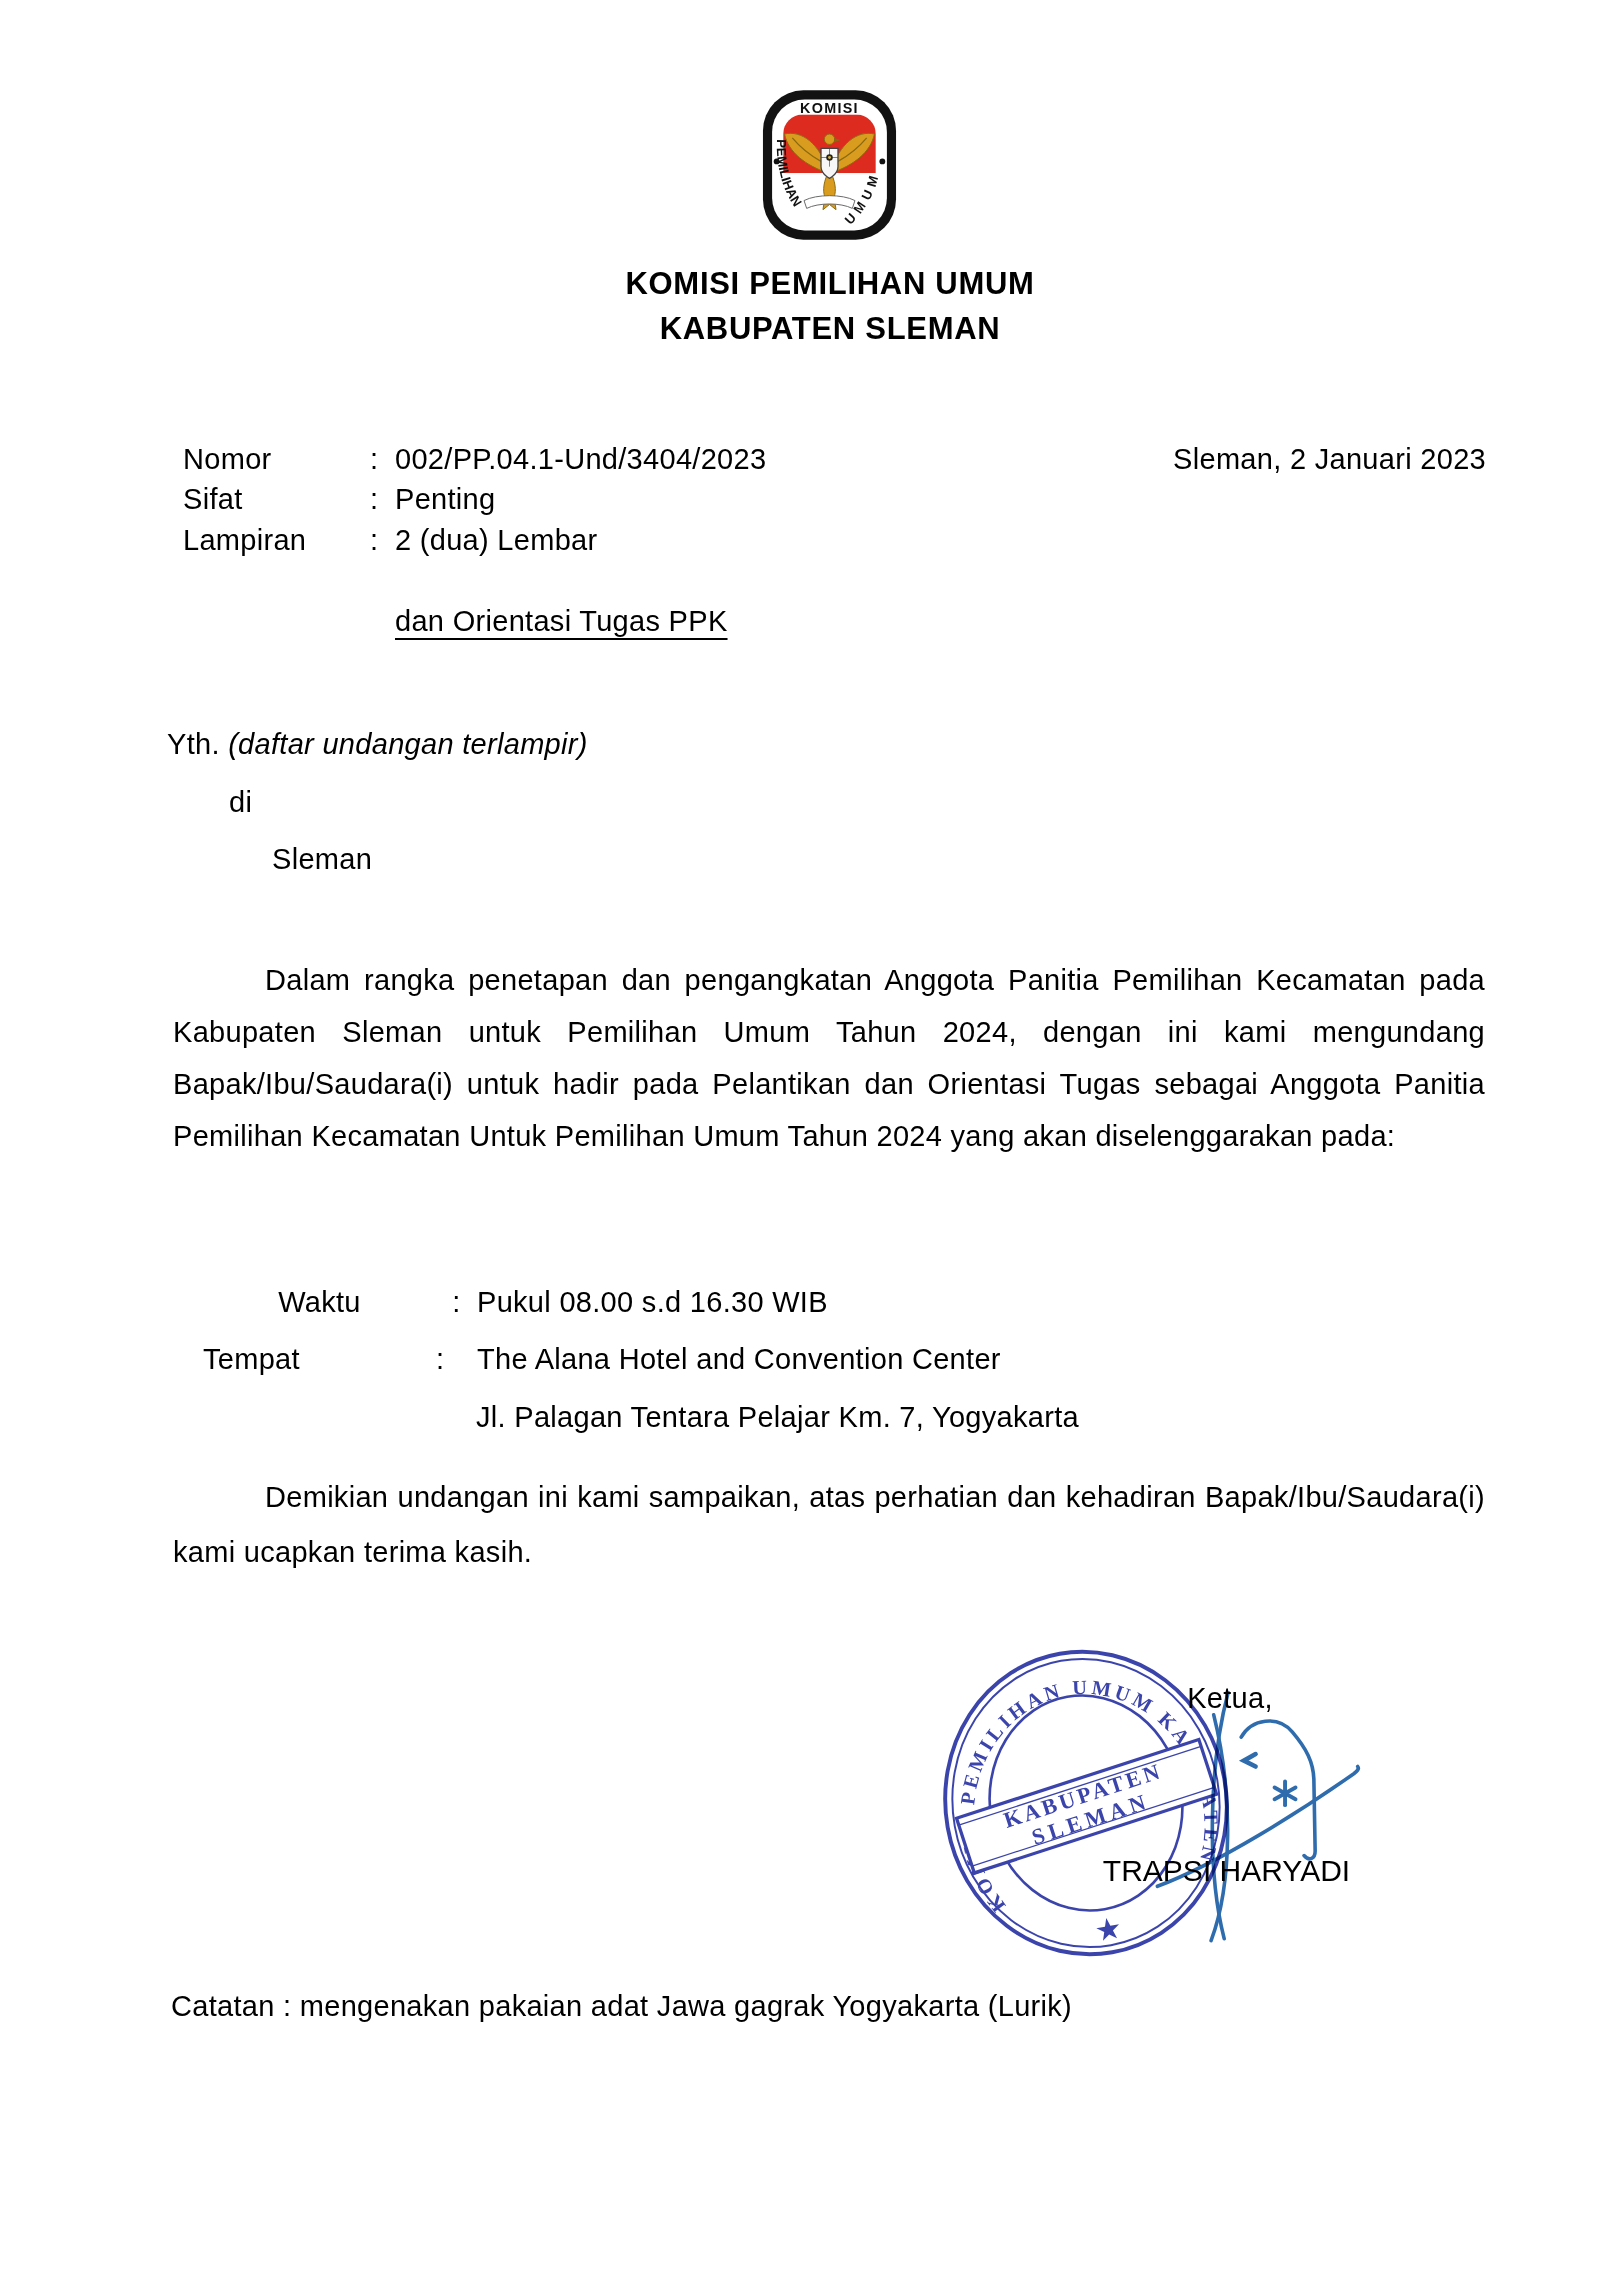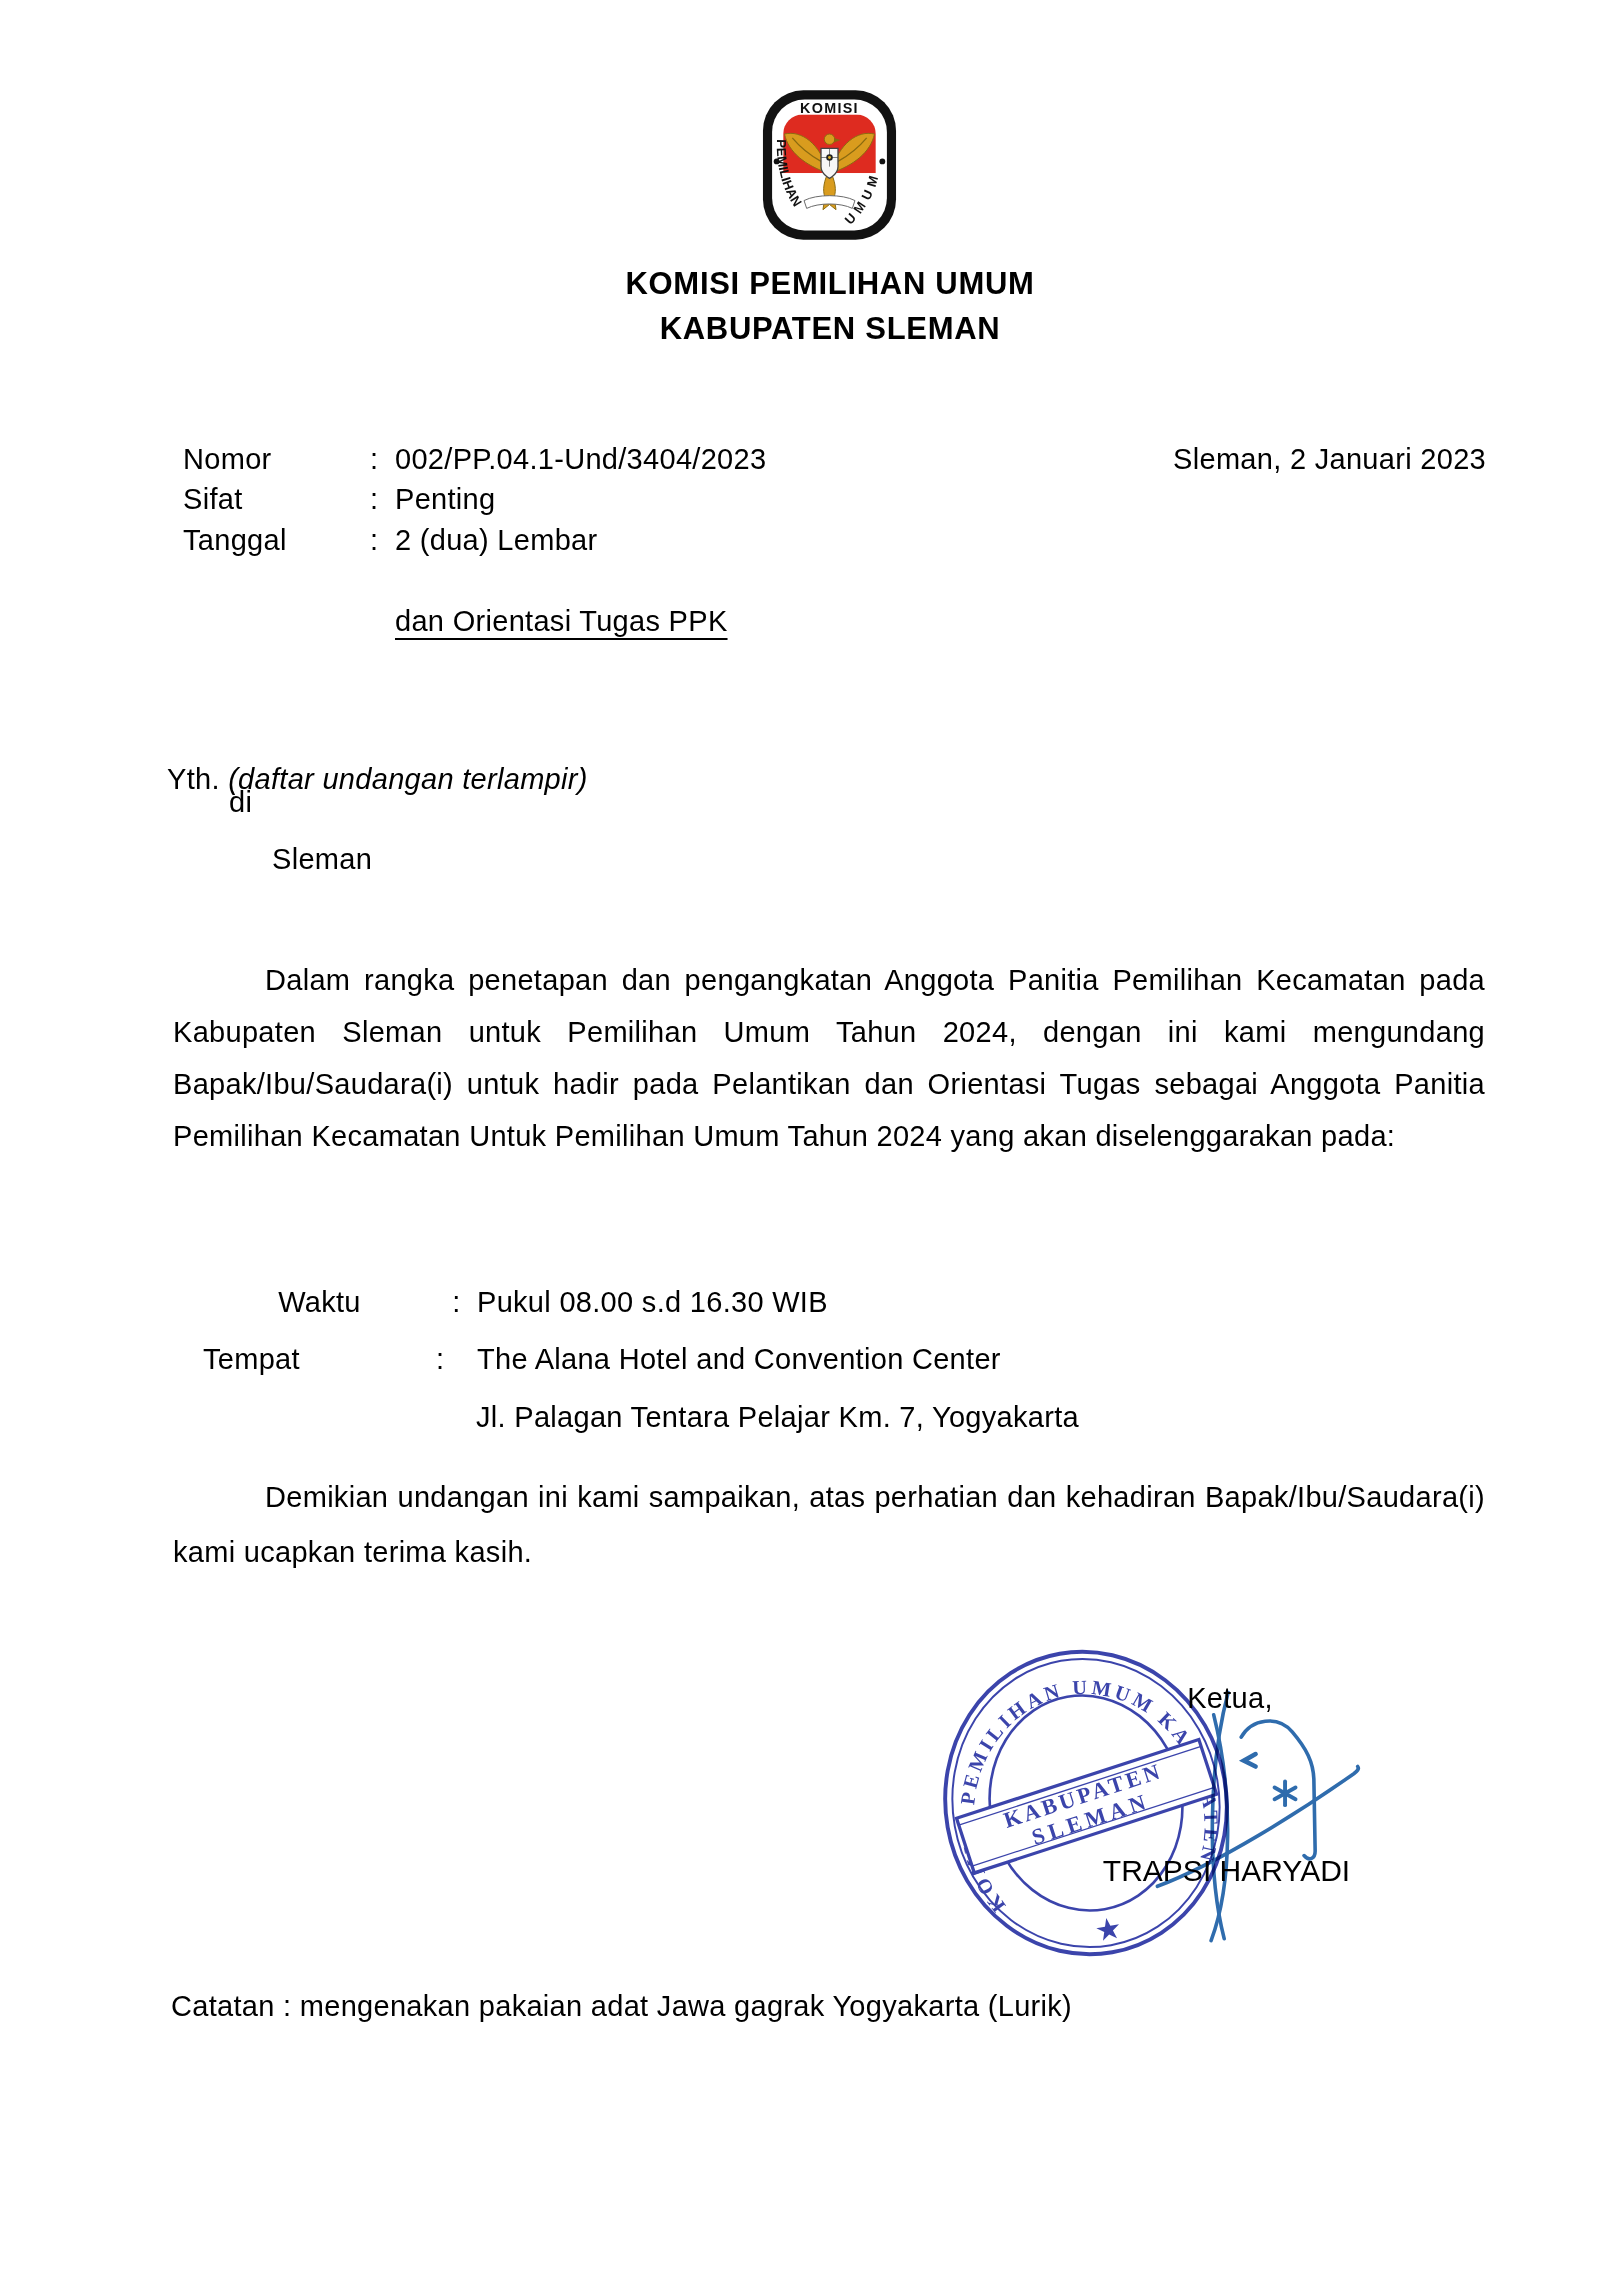--- a/index.html
+++ b/index.html
@@ -71,27 +71,27 @@
   <div class="abs title" style="left:503px;top:266px;">KOMISI PEMILIHAN UMUM</div>
   <div class="abs title" style="left:503px;top:311px;">KABUPATEN SLEMAN</div>
 
   <div class="abs t" style="left:183px;top:440px;">
     <span class="meta-label">Nomor</span><span class="meta-sep">:</span><span>002/PP.04.1-Und/3404/2023</span>
   </div>
   <div class="abs t" style="left:183px;top:480px;">
     <span class="meta-label">Sifat</span><span class="meta-sep">:</span><span>Penting</span>
   </div>
   <div class="abs t" style="left:183px;top:521px;">
-    <span class="meta-label">Tanggal</span><span class="meta-sep">:</span><span>2 (dua) Lembar</span>
+    <span class="meta-label">Lampiran</span><span class="meta-sep">:</span><span>2 (dua) Lembar</span>
   </div>
   <div class="abs t und" style="left:395px;top:602px;">dan Orientasi Tugas PPK</div>
 
   <div class="abs t" style="left:982px;top:440px;width:504px;text-align:right;">Sleman, 2 Januari 2023</div>
 
-  <div class="abs t" style="left:167px;top:725px;margin-top:35px;">
+  <div class="abs t" style="left:167px;top:725px;">
     <span>Yth. </span><span class="it">(daftar undangan terlampir)</span>
   </div>
   <div class="abs t" style="left:229px;top:783px;">di</div>
   <div class="abs t" style="left:272px;top:840px;">Sleman</div>
 
   <div class="abs para indent" style="left:173px;top:954px;width:1312px;">Dalam rangka penetapan dan pengangkatan Anggota Panitia Pemilihan Kecamatan pada Kabupaten Sleman untuk Pemilihan Umum Tahun 2024, dengan ini kami mengundang Bapak/Ibu/Saudara(i) untuk hadir pada Pelantikan dan Orientasi Tugas sebagai Anggota Panitia Pemilihan Kecamatan Untuk Pemilihan Umum Tahun 2024 yang akan diselenggarakan pada:</div>
 
   <div class="abs t" style="left:203px;top:1283px;text-align:center;">
     <span class="ev-label">Waktu</span><span class="ev-sep">:</span><span>Pukul 08.00 s.d 16.30 WIB</span>
   </div>

